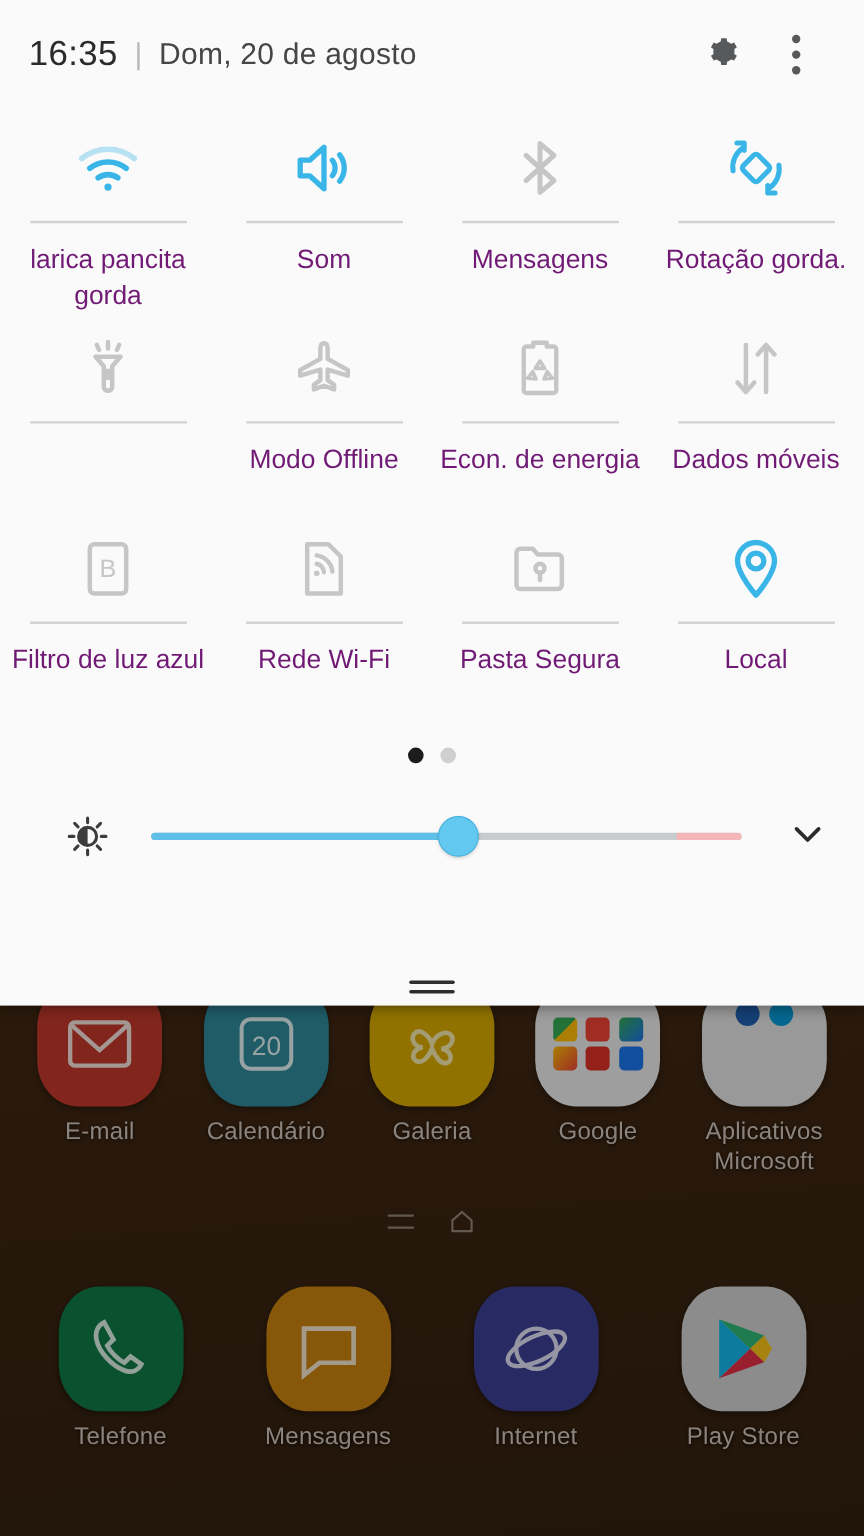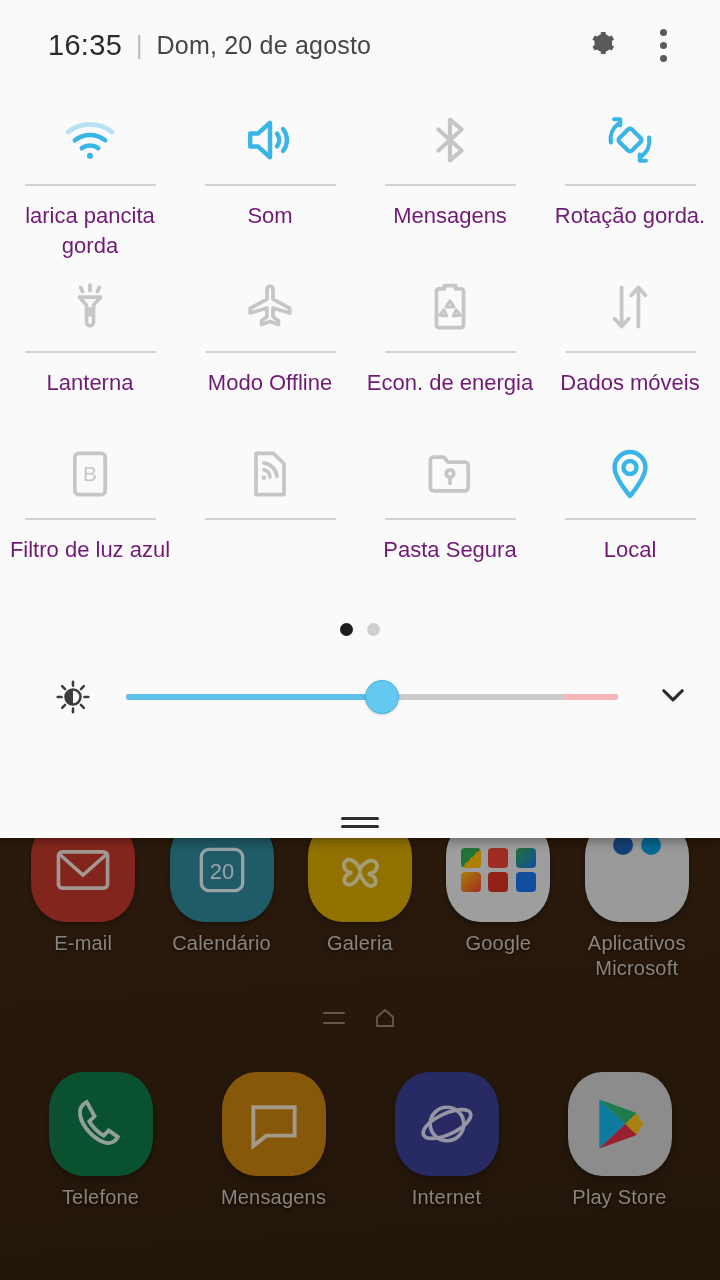--- a/index.html
+++ b/index.html
@@ -69,21 +69,21 @@
   .quick-panel {
     position: absolute; top: 0; left: 0;
     width: 720px; height: 838px;
     background: #fafafa;
     box-shadow: 0 3px 10px rgba(0,0,0,0.35);
     z-index: 5;
   }
 
   .qp-header {
     height: 90px; display: flex; align-items: center;
-    padding: 0 26px 0 48px;
+    padding: 0 26px 0 24px;
   }
   .qp-time { font-size: 29px; color: #2b2b2b; letter-spacing: .3px; }
   .qp-sep { color: #b9b9b9; font-size: 25px; margin: 0 14px; }
   .qp-date { font-size: 25px; color: #464646; letter-spacing: .2px; }
   .qp-header-spacer { flex: 1; }
   .hdr-btn {
     width: 62px; height: 62px; display: flex;
     align-items: center; justify-content: center;
   }
   .hdr-btn svg { width: 32px; height: 32px; }
@@ -384,21 +384,20 @@
 
       <div class="tile row-h1">
         <span class="tile-icon">
           <svg viewBox="0 0 24 24" fill="none" stroke="#c6c6c6" stroke-width="1.6" stroke-linecap="round" stroke-linejoin="round">
             <path d="M7.5 7.8h9l-3 3.4v7.3a1.5 1.5 0 01-3 0v-7.3z"></path>
             <path d="M12 2.6v2.3M8 3.6l.8 1.8M16 3.6l-.8 1.8"></path>
             <path d="M12 12.8v2.6"></path>
           </svg>
         </span>
         <span class="tile-rule"></span>
-        <span class="tile-label">Lanterna</span>
       </div>
 
       <div class="tile row-h1">
         <span class="tile-icon">
           <svg viewBox="0 0 24 24" fill="none" stroke="#c6c6c6" stroke-width="1.6" stroke-linejoin="round">
             <path d="M12 3c.9 0 1.3.9 1.3 2v3.6l7.2 4v2l-7.2-2.2v3.8l2.3 1.7v1.6L12 18.2l-3.6 1.3v-1.6l2.3-1.7v-3.8L3.5 14.6v-2l7.2-4V5c0-1.1.4-2 1.3-2z"></path>
           </svg>
         </span>
         <span class="tile-rule"></span>
         <span class="tile-label">Modo Offline</span>
@@ -445,20 +444,21 @@
       <div class="tile row-h1">
         <span class="tile-icon">
           <svg viewBox="0 0 24 24" fill="none" stroke="#c6c6c6" stroke-width="1.6" stroke-linecap="round" stroke-linejoin="round">
             <path d="M6 3.2h7.5L18 7.6v13.2H6z"></path>
             <circle cx="9.4" cy="13.6" r="1" fill="#c6c6c6" stroke="none"></circle>
             <path d="M12 13.2a3.4 3.4 0 00-2.6-3"></path>
             <path d="M15 13a6.6 6.6 0 00-5.6-5.8"></path>
           </svg>
         </span>
         <span class="tile-rule"></span>
+        <span class="tile-label">Rede Wi-Fi</span>
       </div>
 
       <div class="tile row-h1">
         <span class="tile-icon">
           <svg viewBox="0 0 24 24" fill="none" stroke="#c6c6c6" stroke-width="1.6" stroke-linejoin="round">
             <path d="M3.6 6.2a1.4 1.4 0 011.4-1.4h4.4l1.8 2.1h7.2a1.4 1.4 0 011.4 1.4v9.5a1.4 1.4 0 01-1.4 1.4H5a1.4 1.4 0 01-1.4-1.4z"></path>
             <circle cx="12" cy="11.8" r="1.6"></circle>
             <path d="M12 13.4v2.6" stroke-linecap="round"></path>
           </svg>
         </span>

